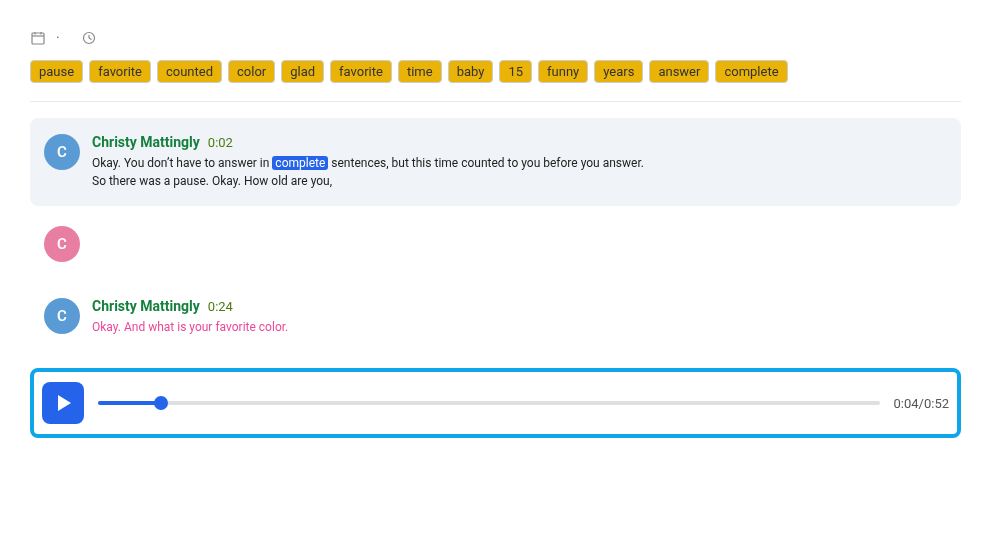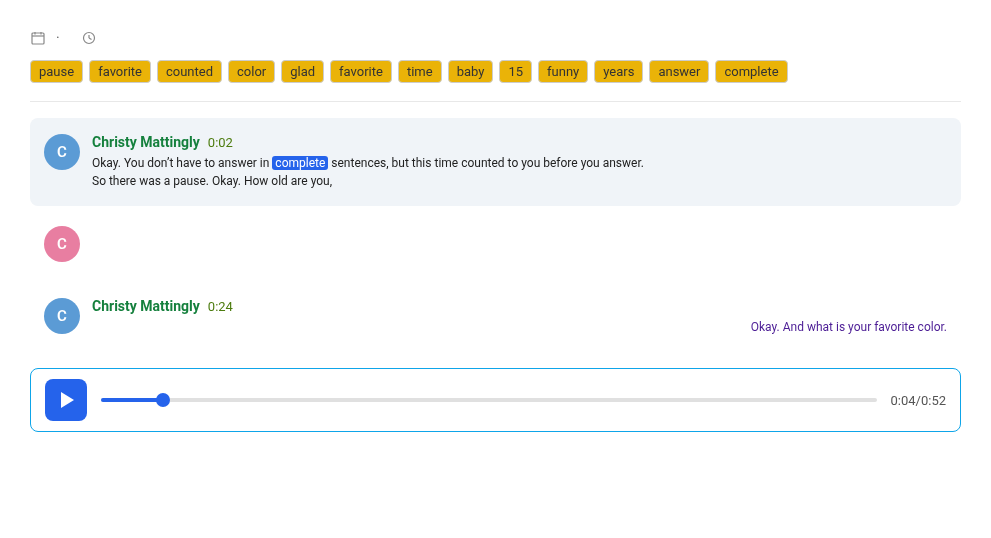--- a/index.html
+++ b/index.html
@@ -153,35 +153,34 @@
       color: #4d7c0f;
     }
 
     .message-text {
       font-size: 12px;
       line-height: 1.5;
       color: #222;
     }
 
     .message-text.faded {
-      color: #4c1d95;
-      text-align: right;
+      color: #ec4899;
     }
 
     .highlight-word {
       background: #2563eb;
       color: #fff;
       border-radius: 3px;
       padding: 0 3px;
     }
 
     .audio-player {
-      border: 1px solid #0ea5e9;
+      border: 4px solid #0ea5e9;
       border-radius: 8px;
-      padding: 10px 14px;
+      padding: 10px 8px;
       display: flex;
       align-items: center;
       gap: 14px;
       margin: 12px 0 0 0;
     }
 
     .play-btn {
       width: 42px;
       height: 42px;
       border-radius: 8px;

